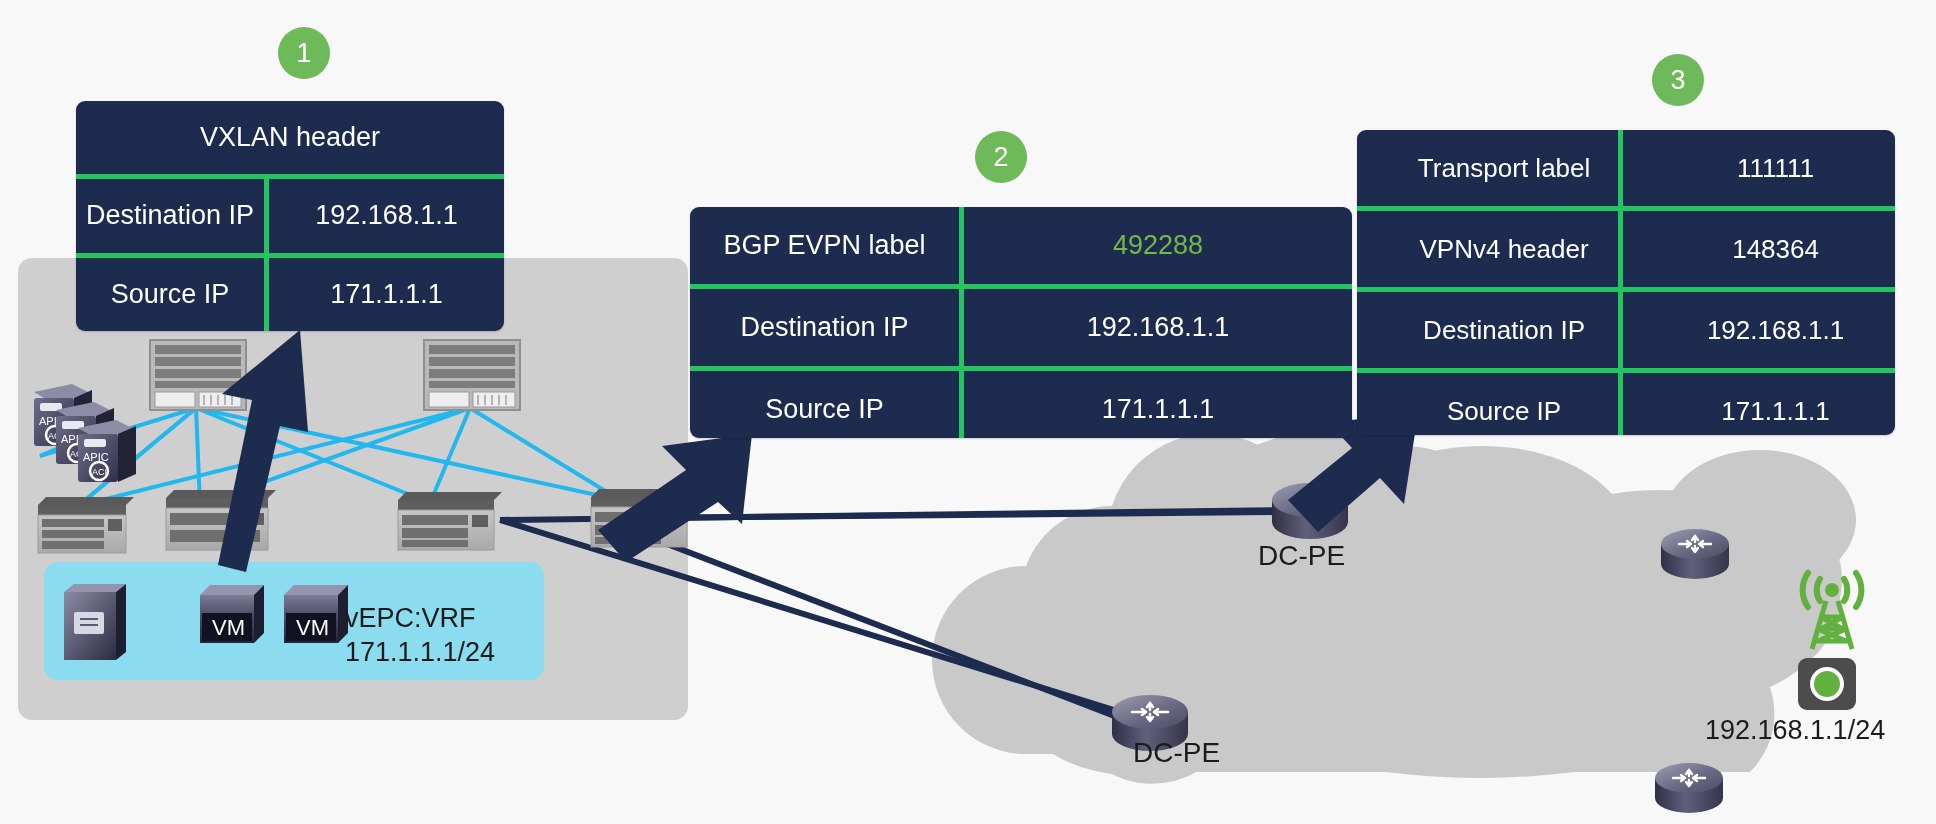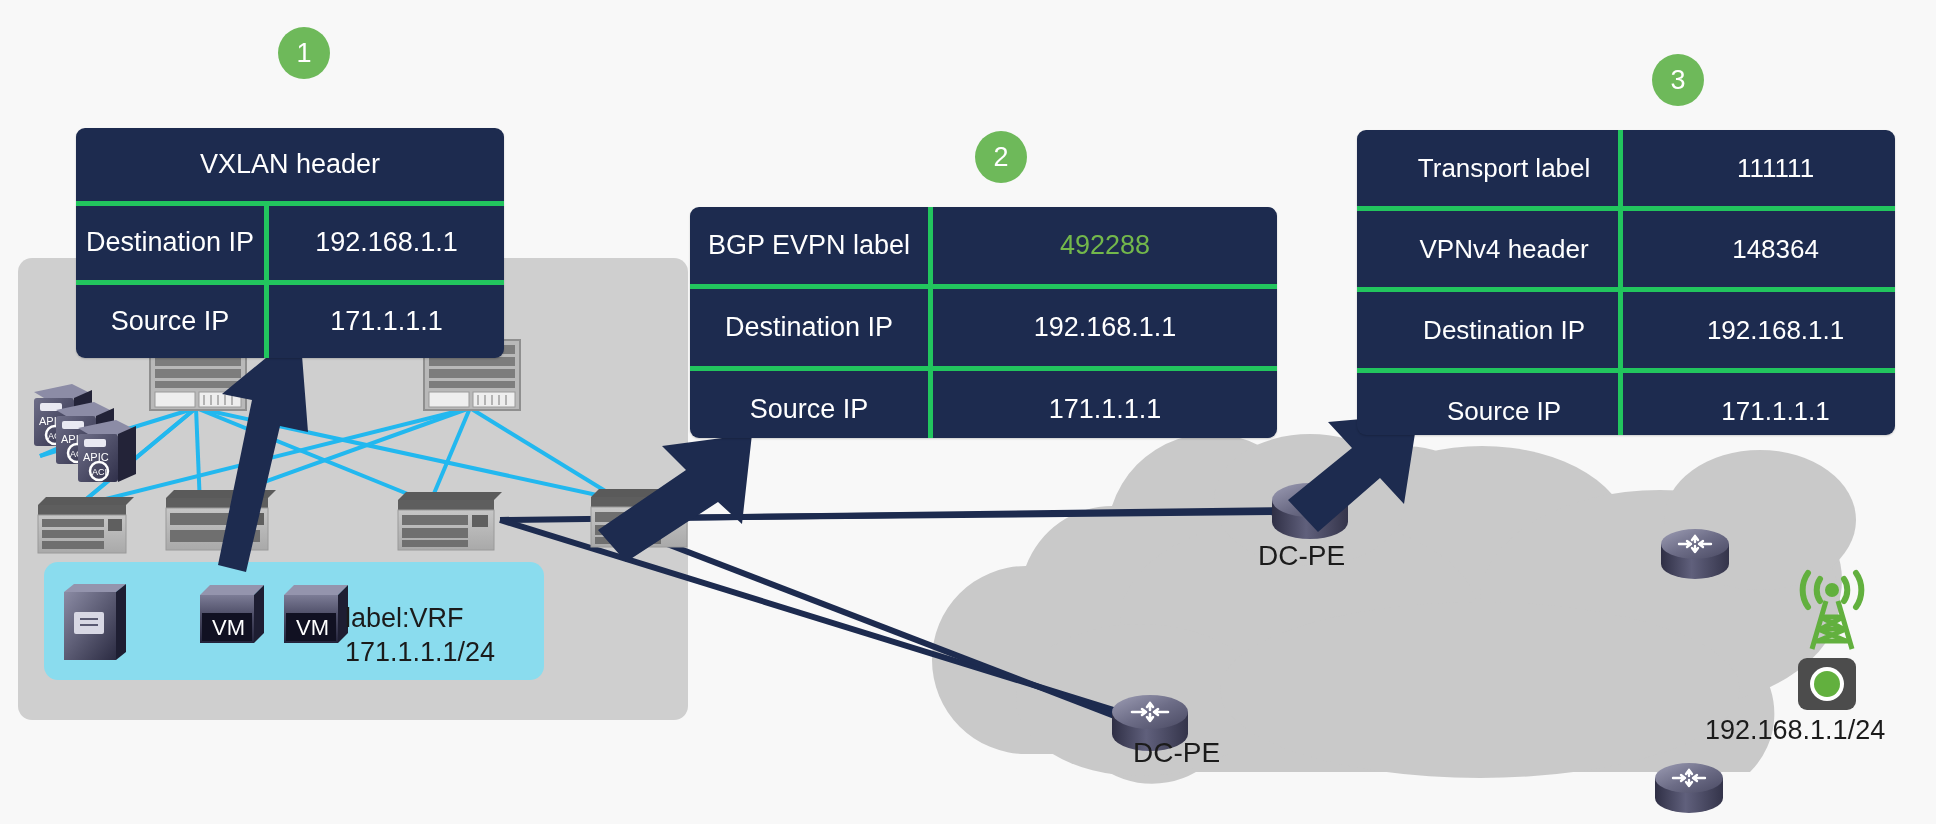--- a/index.html
+++ b/index.html
@@ -50,25 +50,25 @@
     white-space:nowrap;
   }
   .tbl td.hdr{border-top:none;}
   .tbl tr:first-child td{border-top:none;}
   .tbl tr:last-child td{border-bottom:none;}
   .tbl td:first-child{border-left:none;}
   .tbl td:last-child{border-right:none;}
   .tbl td.accent{color:#73b84b;}
 
   
-  .tbl-1{left:76px;top:128px;width:428px;height:230px;}
+  .tbl-1{left:76px;top:101px;width:428px;height:230px;}
   .tbl-1 td{height:73px;}
   .tbl-1 .span-hdr{font-size:27px;}
   
-  .tbl-2{left:690px;top:207px;width:587px;height:231px;}
+  .tbl-2{left:690px;top:207px;width:662px;height:231px;}
   .tbl-2 td{height:77px;}
   
   .tbl-3{left:1357px;top:130px;width:538px;height:305px;}
   .tbl-3 td{height:76px;font-size:26px;padding-left:43px;}
 
   
   .badge{
     position:absolute;width:52px;height:52px;border-radius:50%;
     background:#6eb95a;color:#fff;font-size:27px;
     display:flex;align-items:center;justify-content:center;
@@ -458,20 +458,20 @@
         <td>171.1.1.1</td>
       </tr>
     </tbody>
       </table>
   </div>
 
   <div class="badge badge-1">1</div>
   <div class="badge badge-2">2</div>
   <div class="badge badge-3">3</div>
 
-  <div class="abs vepc-text"><span>label:VRF</span><br><span>171.1.1.1/24</span></div>
+  <div class="abs vepc-text"><span>vEPC:VRF</span><br><span>171.1.1.1/24</span></div>
 
 
   <div class="node-label lbl-dcpe-top">DC-PE</div>
   <div class="node-label lbl-dcpe-bot">DC-PE</div>
   <div class="node-label lbl-mobile-ip">192.168.1.1/24</div>
 
 </div>
 
 </body></html>

